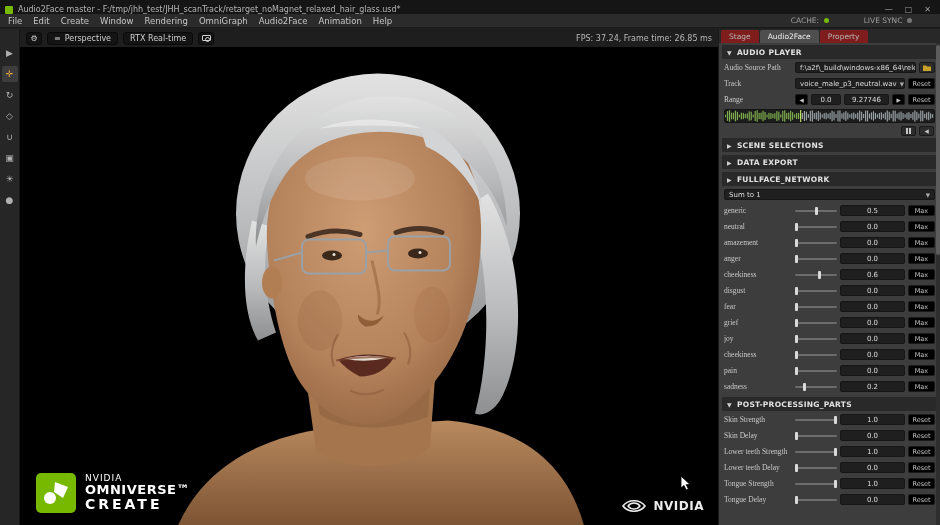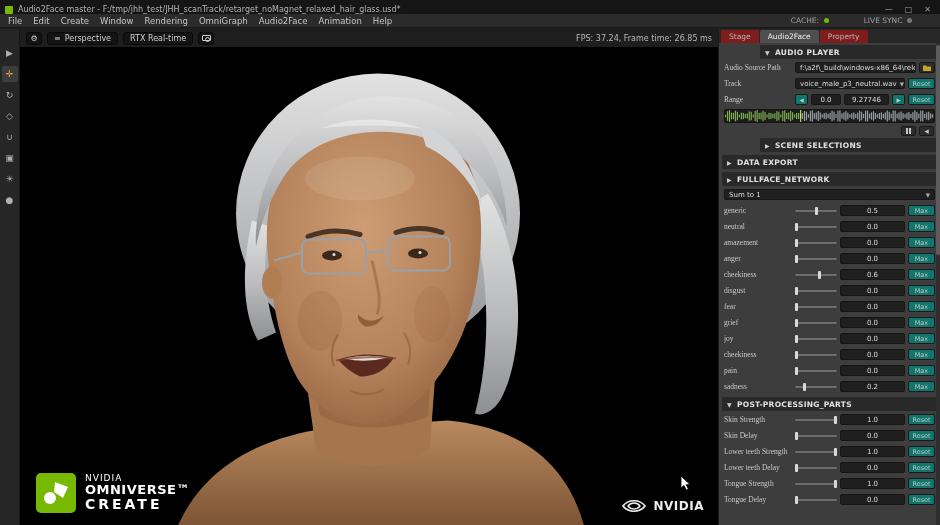--- a/index.html
+++ b/index.html
@@ -48,29 +48,29 @@
   .nv-logo{position:absolute;right:14px;bottom:10px;display:flex;align-items:center;gap:6px;z-index:6;color:#ececec;}
   .nv-text{font-size:12px;font-weight:bold;letter-spacing:.5px;}
   .cursor{position:absolute;z-index:7;}
   
   .panel{width:222px;background:#3d3d3d;display:flex;flex-direction:column;font-size:8px;border-left:1px solid #1a1a1a;position:relative;}
   .tabs{height:14px;background:#282828;display:flex;align-items:flex-end;gap:1px;padding:1px 2px 0;flex:0 0 auto;}
   .tab{background:#7f1d1d;padding:2px 8px 2px;border-radius:2px 2px 0 0;color:#b5b5b5;font-size:7.5px;white-space:nowrap;}
   .tab.active{background:#4e4e4e;color:#efefef;}
   .panel-body{flex:1;overflow:hidden;display:flex;flex-direction:column;padding:2px 3px;gap:1px;}
   .section-header{background:#292929;height:14px;flex:0 0 14px;display:flex;align-items:center;gap:5px;padding:0 5px;color:#e2e2e2;font-weight:bold;font-size:7.5px;letter-spacing:.3px;margin-top:2px;border-radius:1px;}
-  .section-header:first-child{margin-top:0;margin-left:38px;}
+  .section-header:first-child{margin-top:0;}
   .arrow{font-size:6px;color:#cfcfcf;}
   .row{display:flex;align-items:center;gap:3px;height:15px;flex:0 0 15px;padding:0 2px;}
   .row-label{width:68px;flex:0 0 68px;color:#c9c9c9;font-size:7.5px;white-space:nowrap;overflow:hidden;font-family:Liberation Serif, serif;}
   .input-box{flex:1;background:#1f1f1f;border:1px solid #161616;height:11px;display:flex;align-items:center;padding:0 4px;color:#dedede;border-radius:2px;overflow:hidden;white-space:nowrap;font-size:7px;}
   .dd-arrow{margin-left:auto;font-size:5.5px;color:#aaa;padding-left:3px;}
   .val-box{flex:1;min-width:40px;background:#1f1f1f;border:1px solid #161616;height:11px;display:flex;align-items:center;justify-content:center;color:#dedede;border-radius:2px;font-size:7px;}
   .val-fixed{flex:0 0 30px;min-width:30px;}
-  .btn{background:#0f766e;border:1px solid #191919;color:#c5c5c5;height:11px;flex:0 0 27px;display:flex;align-items:center;justify-content:center;border-radius:2px;font-size:6.5px;white-space:nowrap;}
+  .btn{background:#000000;border:1px solid #191919;color:#c5c5c5;height:11px;flex:0 0 27px;display:flex;align-items:center;justify-content:center;border-radius:2px;font-size:6.5px;white-space:nowrap;}
   .mini-btn{flex:0 0 13px;font-size:5.5px;}
   .slider{flex:0 0 42px;width:42px;position:relative;height:11px;}
   .slider .track{position:absolute;top:5px;left:0;right:0;height:2px;background:#6d6d6d;border-radius:1px;}
   .slider .handle{position:absolute;top:1.5px;width:3px;height:8px;background:#d9d9d9;border-radius:1px;}
   .wave-row{height:16px;flex:0 0 16px;padding:0 2px;display:flex;align-items:center;}
   .wave-wrap{flex:1;height:14px;background:#1c1c1c;border:1px solid #141414;border-radius:2px;position:relative;overflow:hidden;}
   .transport{height:12px;flex:0 0 12px;display:flex;align-items:center;justify-content:flex-end;gap:3px;padding:0 3px;}
   .t-btn{width:15px;height:10px;background:#2c2c2c;border:1px solid #191919;border-radius:2px;display:flex;align-items:center;justify-content:center;color:#c5c5c5;font-size:5.5px;}
   .pause-bars{width:5px;height:6px;background:linear-gradient(90deg,#c5c5c5 0 2px,transparent 2px 3px,#c5c5c5 3px 5px);}
   .scrollbar{position:absolute;right:0;top:14px;bottom:0;width:4px;background:#2e2e2e;}

